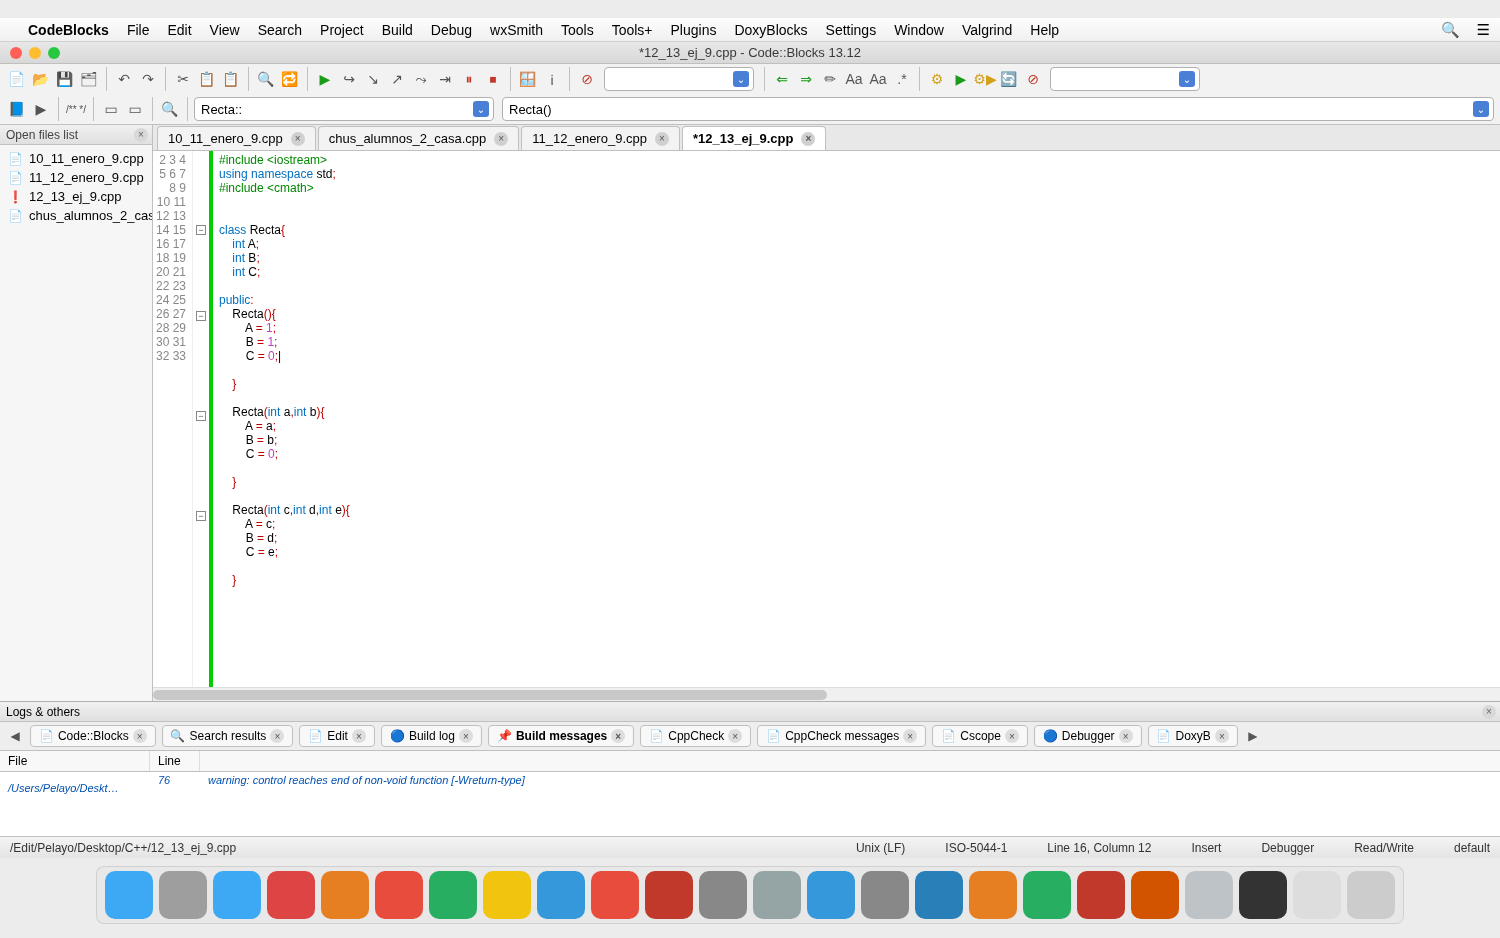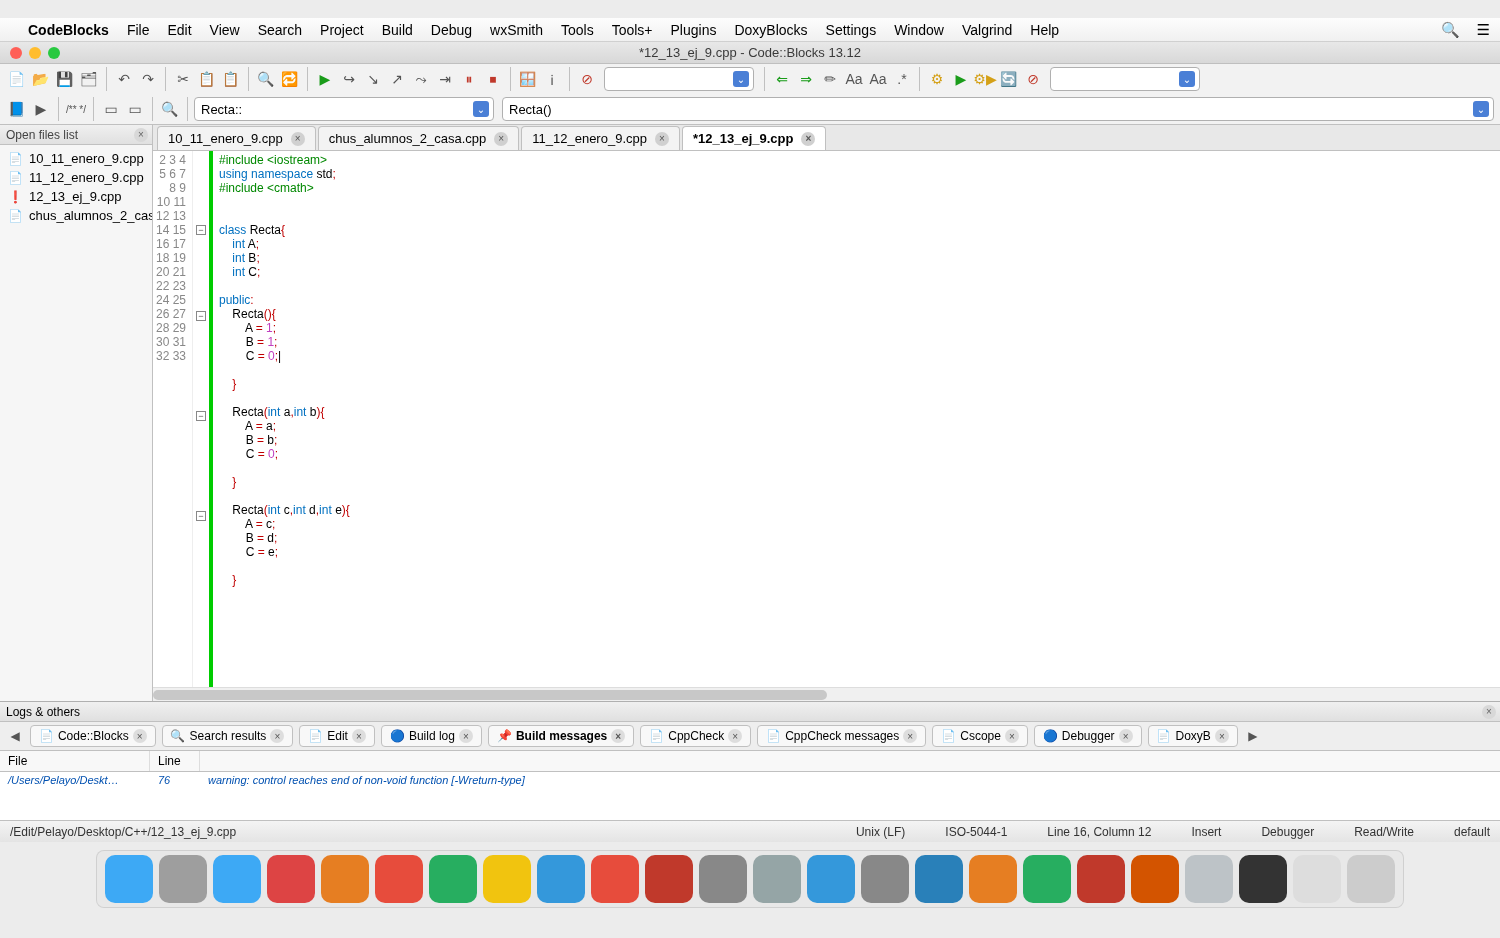--- a/index.html
+++ b/index.html
@@ -52,21 +52,21 @@
 .log-tab { display: flex; align-items: center; gap: 4px; padding: 3px 8px; background: #f8f8f8; border: 1px solid #c0c0c0; border-radius: 4px; font-size: 12px; white-space: nowrap; }
 .log-tab.active { font-weight: 700; }
 .log-tab .tab-close { width: 14px; height: 14px; border-radius:50%; background:#ddd; display:flex;align-items:center;justify-content:center;font-size:10px;color:#555; }
 .log-nav { width: 18px; height: 22px; display:flex;align-items:center;justify-content:center;color:#555;font-size:12px; }
 .log-table { background: #fff; font-size: 12px; }
 .log-head { display: flex; border-bottom: 1px solid #c0c0c0; background: #f8f8f8; }
 .log-head > div { padding: 3px 8px; border-right: 1px solid #ddd; }
 .log-rows { font-family: Menlo, Monaco, monospace; font-size: 11px; padding-bottom: 28px; }
 .log-row { display: flex; padding: 1px 0; }
 .log-row > div { padding: 1px 8px; }
-.lw-file { width: 150px; color: #0050b0; font-style: italic; overflow:hidden; text-overflow:ellipsis; white-space:nowrap; }
+.lw-file { width: 150px; color: #0050b0; font-style: italic; overflow:hidden; text-overflow:ellipsis; white-space:nowrap;margin-top:8px; }
 .lw-line { width: 50px; color: #0050b0; font-style: italic; }
 .lw-msg { flex: 1; color: #0050b0; font-style: italic; }
 .log-row.normal .lw-msg, .log-row.normal .lw-file, .log-row.normal .lw-line { color: #222; font-style: normal; }
 .statusbar { height: 22px; background: linear-gradient(#f4f4f4,#e4e4e4); border-top: 1px solid #c0c0c0; display: flex; align-items: center; font-size: 12px; color: #333; padding: 0 10px; gap: 40px; }
 .statusbar .path { flex: 0 0 auto; }
 .statusbar .sp { flex: 1; }
 .dock-area { height: 70px; display: flex; align-items: flex-end; justify-content: center; padding-bottom: 4px; }
 .dock { display: flex; gap: 6px; background: rgba(230,230,230,0.6); border-radius: 8px; padding: 4px 8px; border: 1px solid rgba(0,0,0,0.1); }
 .dock-item { width: 48px; height: 48px; border-radius: 10px; display: flex; align-items: center; justify-content: center; font-size: 24px; color: #fff; }
 .hscroll { height: 14px; background: #f0f0f0; border-top: 1px solid #ddd; position: relative; }

